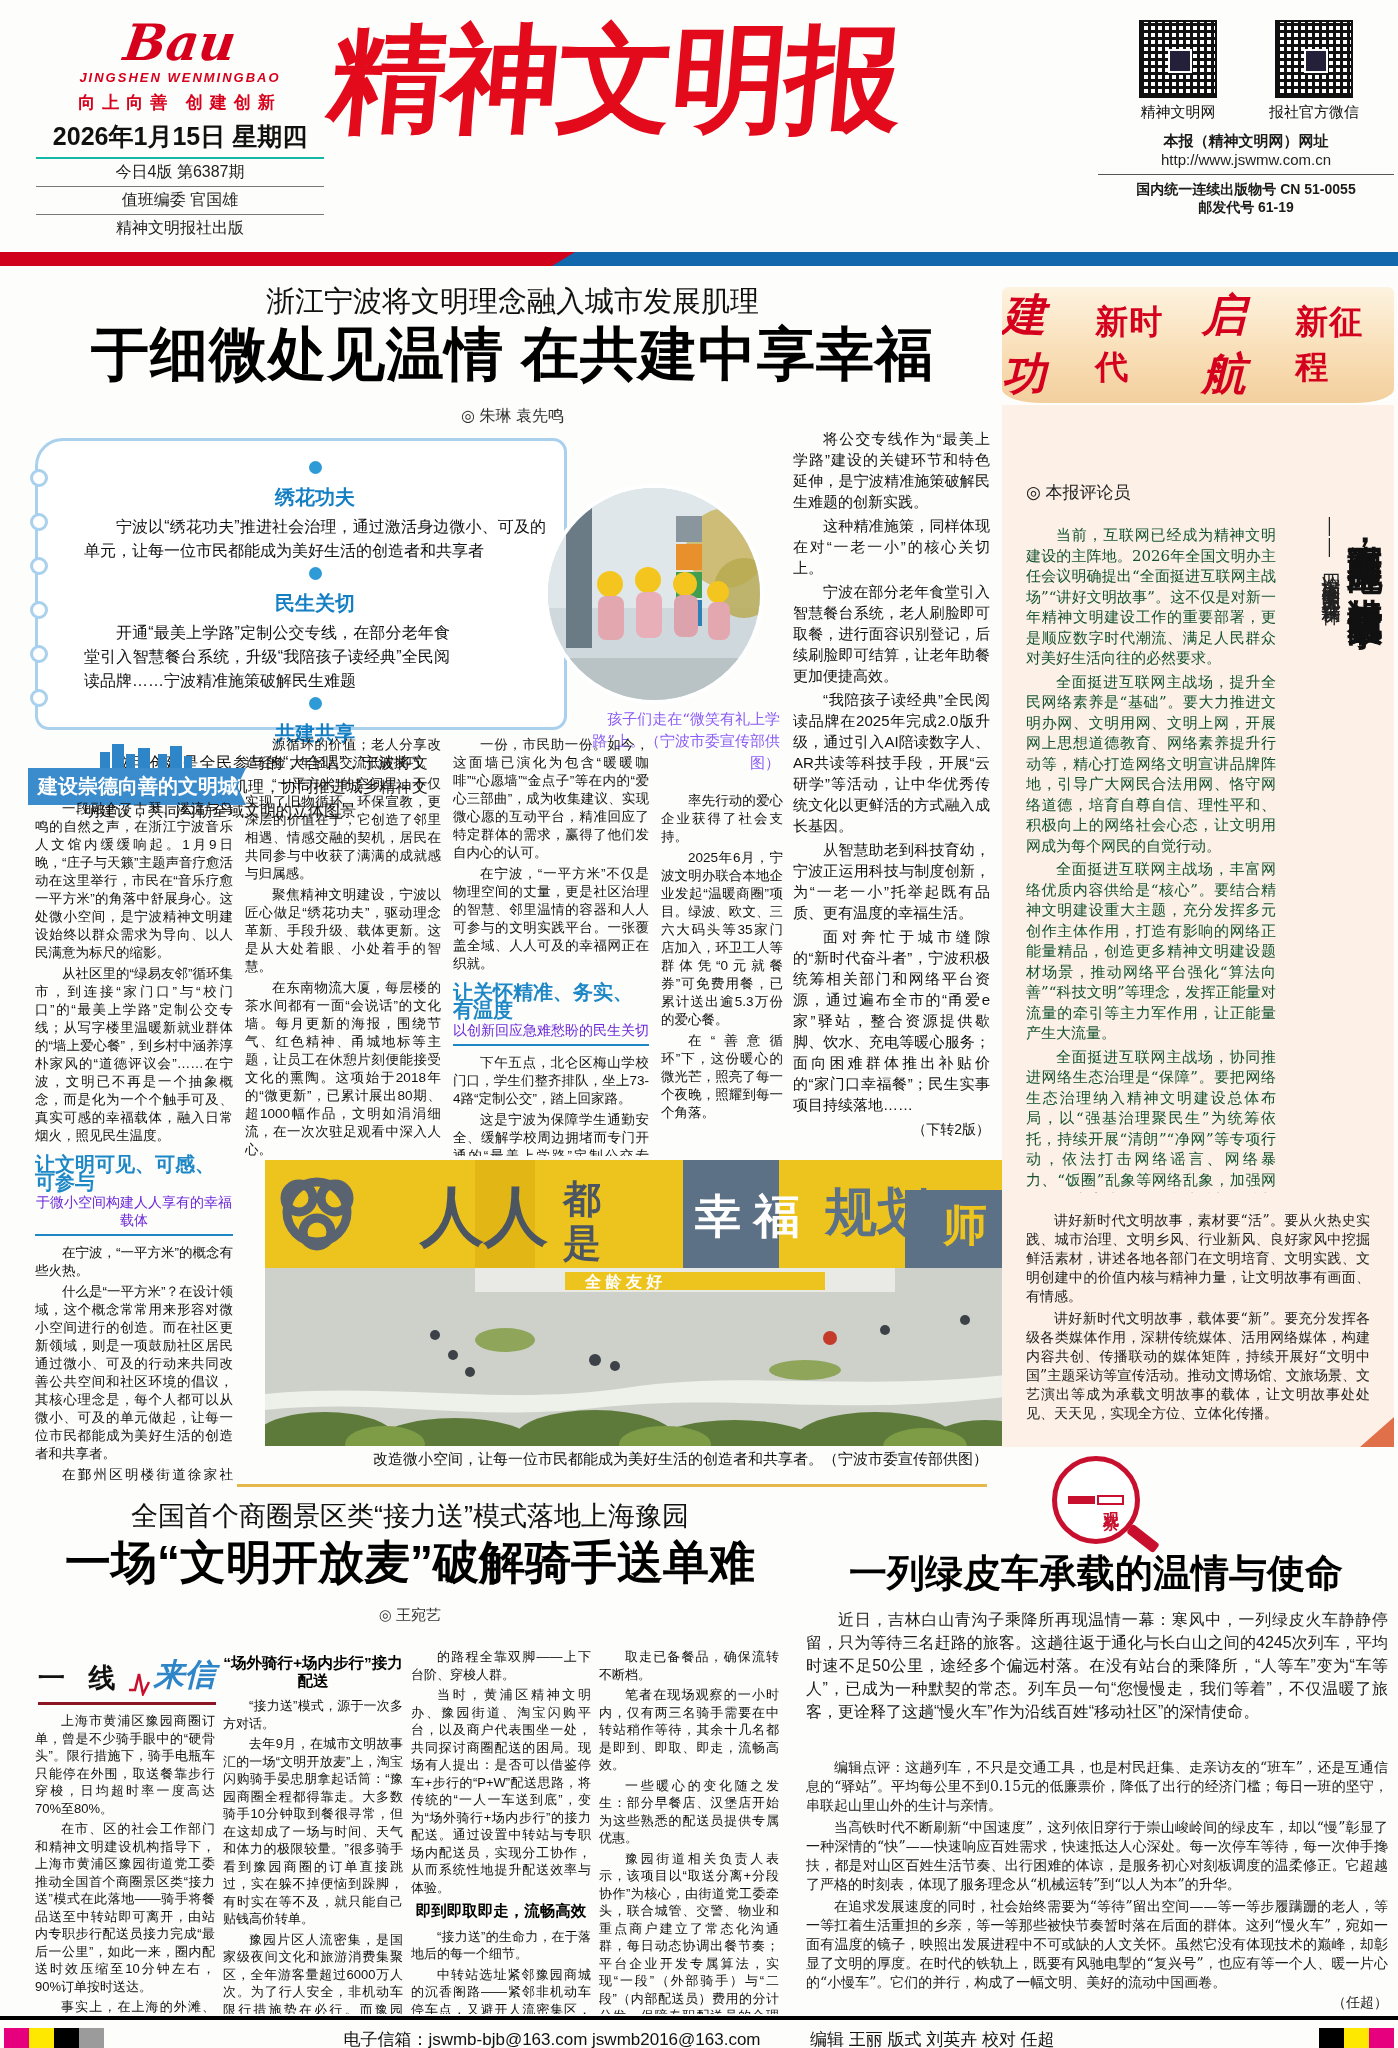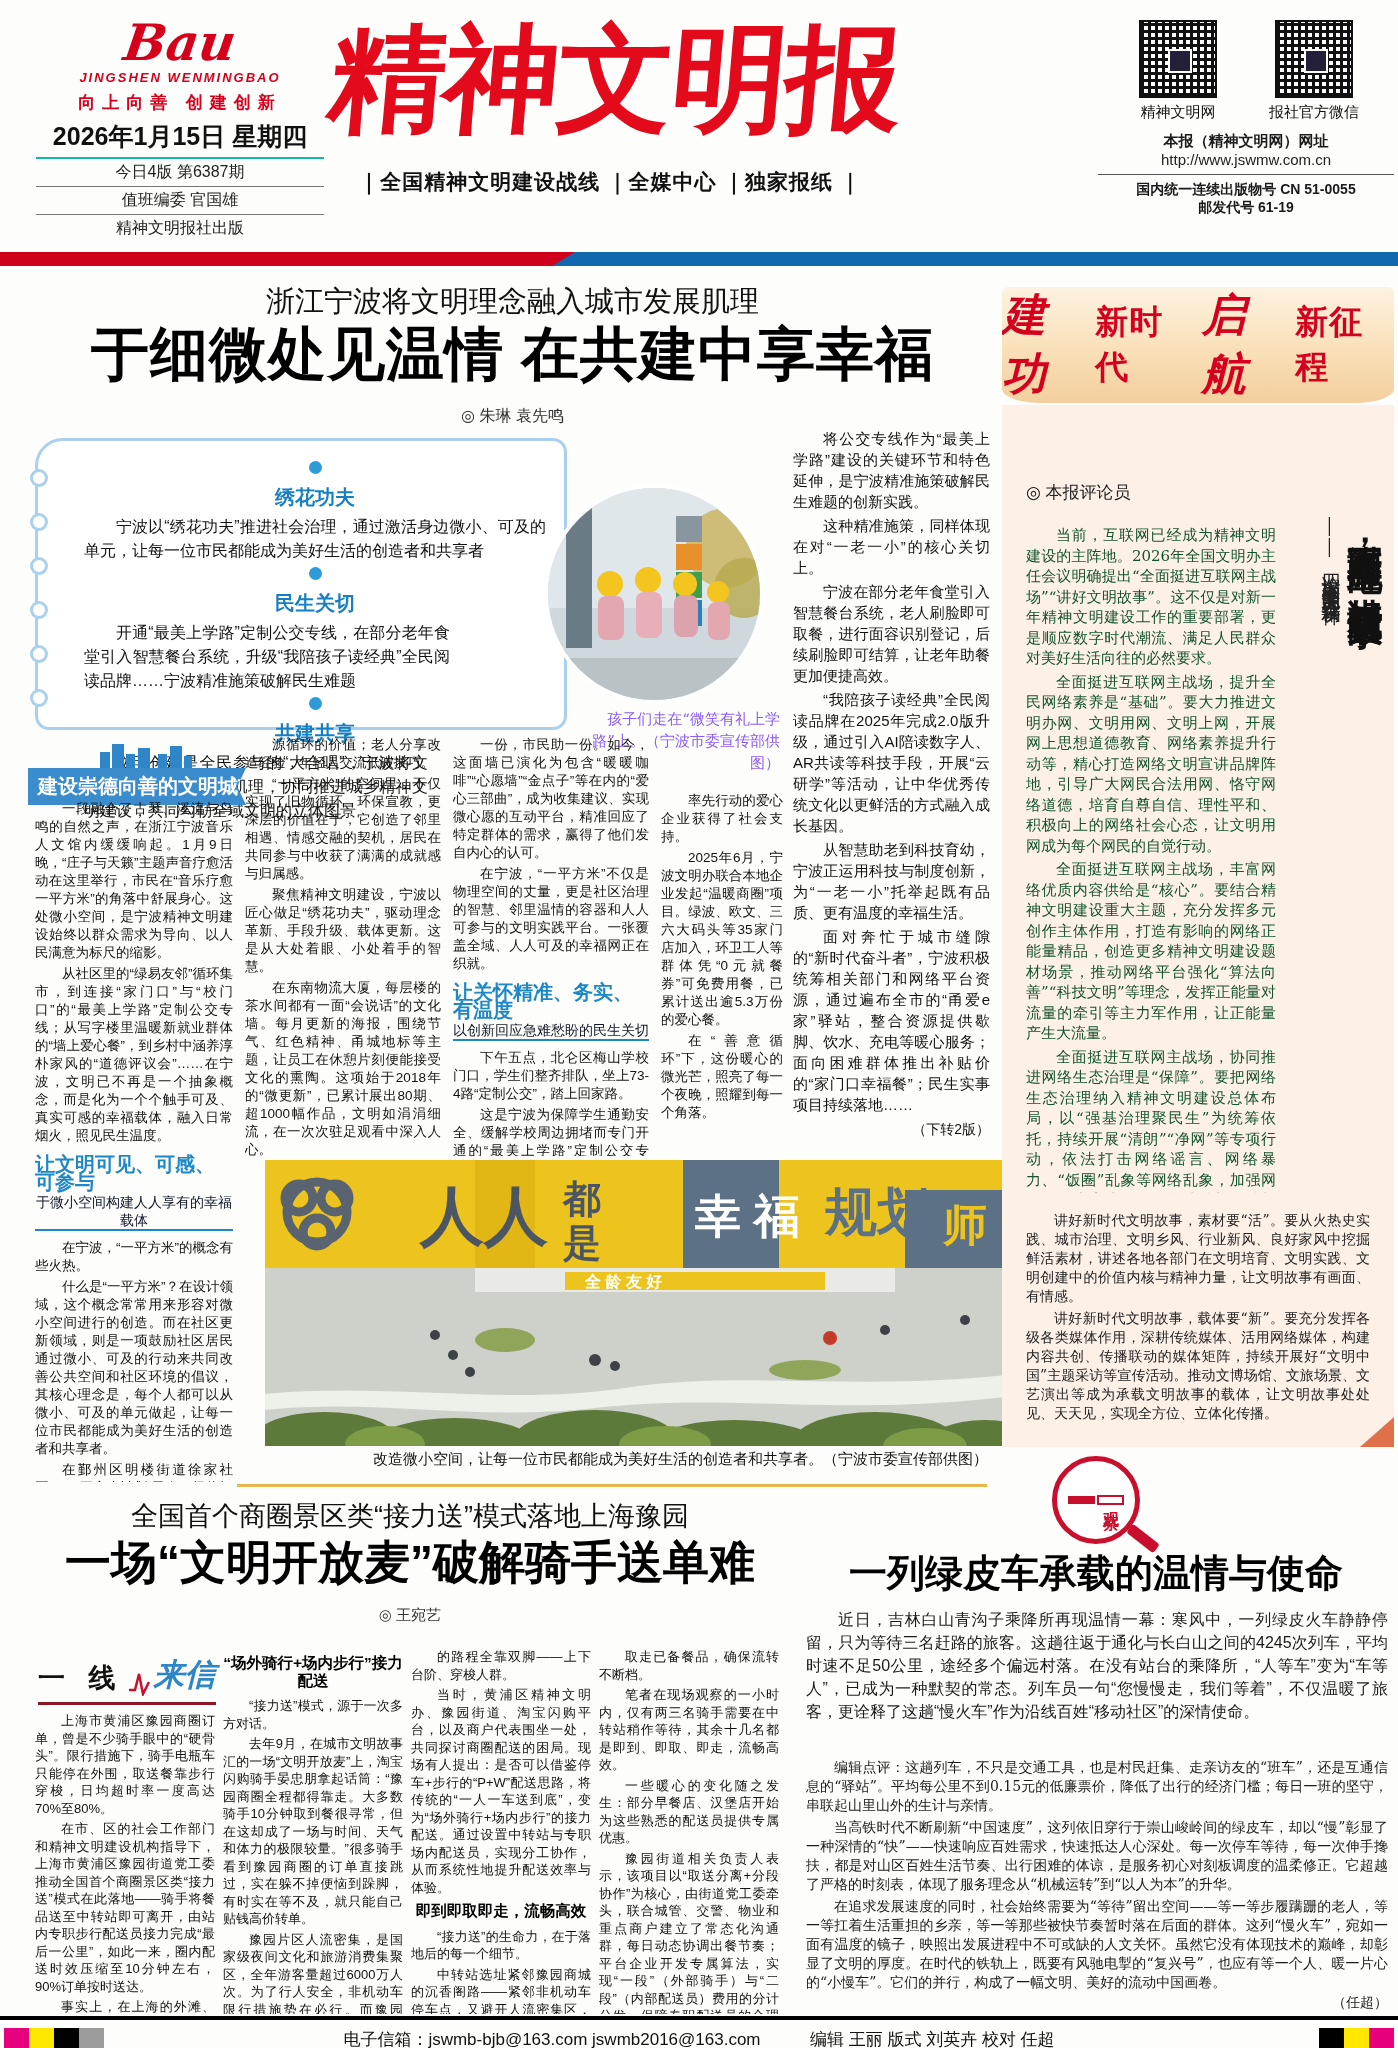--- a/index.html
+++ b/index.html
@@ -63,22 +63,22 @@
   .lead-col{overflow:hidden;font-size:13.5px;line-height:18px;color:#111;}
   .lead-col1{left:35px;top:800px;width:198px;height:682px;}
   .lead-col2{left:245px;top:736px;width:196px;height:420px;}
   .lead-col3{left:453px;top:736px;width:196px;height:420px;}
   .lead-col4{left:661px;top:792px;width:122px;height:362px;}
   .lead-col5{left:793px;top:428px;width:197px;height:722px;font-size:15px;line-height:21px;}
   .sec-badge{left:28px;top:742px;width:218px;}
   .sec-badge-bar{background:#3b8ccc;color:#fff;font-weight:900;font-size:20px;padding:5px 8px 5px 10px;
                  clip-path:polygon(0 0,100% 0,96% 50%,100% 100%,0 100%);letter-spacing:0;white-space:nowrap;}
   .blue-sub{color:#1e88c7;font-weight:900;font-size:20px;text-indent:0;margin:10px 0 2px;}
-  .blue-sub-sm{color:#0f172a;font-size:14px;text-align:center;text-indent:0;
-               font-family:"DejaVu Serif",serif;border-bottom:2px solid #1e88c7;margin-bottom:8px;}
+  .blue-sub-sm{color:#6d28d9;font-size:14px;text-align:center;text-indent:0;
+               font-family:"DejaVu Serif",serif;border-bottom:2px solid #1e88c7;padding-bottom:5px;margin-bottom:8px;}
   .continued{text-align:right;font-size:14px;margin-top:4px;}
   .big-photo{left:237px;top:1160px;width:750px;height:286px;overflow:hidden;padding-left:28px;}
   .big-photo-cap{left:340px;top:1450px;width:648px;text-align:right;font-size:15px;color:#111;}
   .big-photo-cap .kai{font-family:"DejaVu Serif",serif;}
   .gold-rule{left:237px;top:1484px;width:750px;height:3px;background:#e6b84c;}
 
   
   .cm-banner{left:1002px;top:287px;width:392px;height:116px;border-radius:6px 6px 40px 40px/6px 6px 14px 14px;
              background:linear-gradient(180deg,#fdf3e0 0%,#f9dfb8 55%,#f3cf9d 100%);
              display:flex;align-items:center;justify-content:space-between;gap:8px;overflow:hidden;}
@@ -145,21 +145,20 @@
     <div class="logo-slogan">向上向善 创建创新</div>
     <div class="mh-info">
       <div class="mh-date">2026年1月15日 星期四</div>
       <div class="mh-row">今日4版 第6387期</div>
       <div class="mh-row">值班编委 官国雄</div>
       <div class="mh-row">精神文明报社出版</div>
     </div>
   </div>
 
   <div class="abs mh-title">精神文明报</div>
-  <div class="abs mh-tagline">｜全国精神文明建设战线 ｜全媒中心 ｜独家报纸 ｜</div>
 
   <div class="abs mh-right">
     <div class="qr-row">
       <div class="qr-box">
         <div class="qr"></div>
         <div class="qr-label">精神文明网</div>
       </div>
       <div class="qr-box">
         <div class="qr"></div>
         <div class="qr-label">报社官方微信</div>

